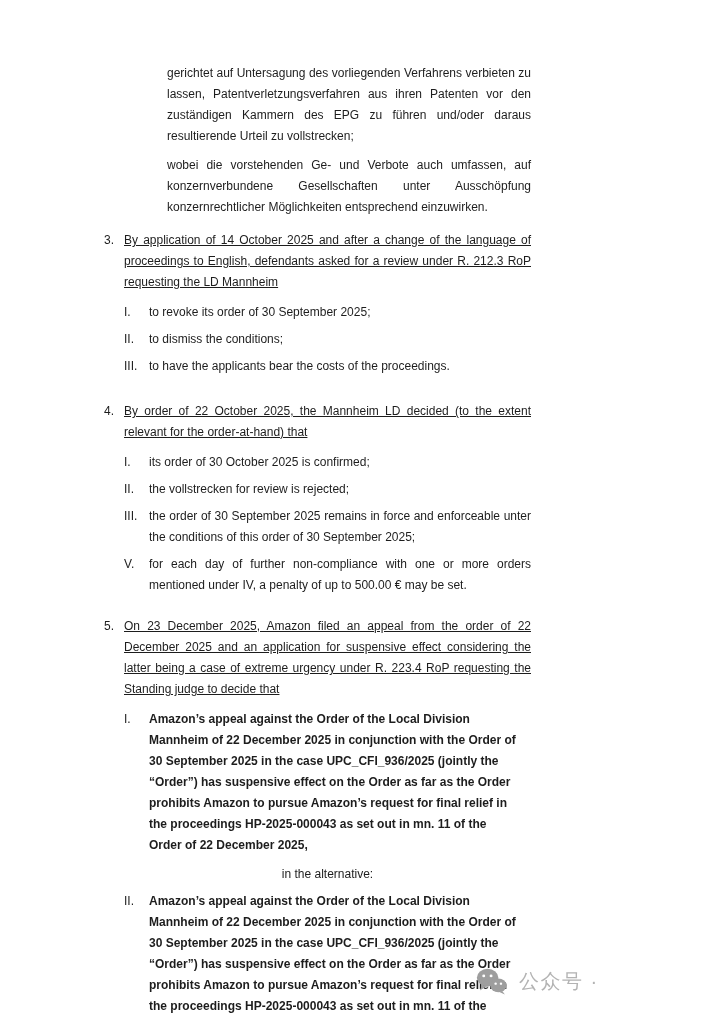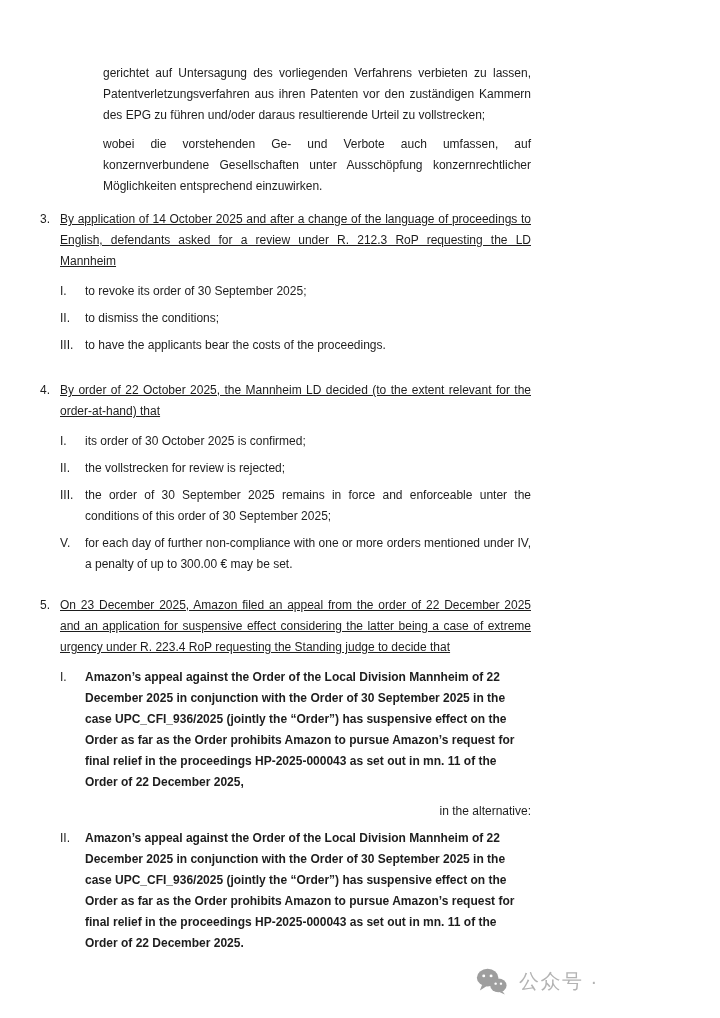--- a/index.html
+++ b/index.html
@@ -1,41 +1,41 @@
 <!DOCTYPE html>
 <html><head>
 <meta charset="utf-8">
 <style>
   html,body{margin:0;padding:0;background:#ffffff;}
   .page{
     position:relative;
     width:596px;height:1018px;
     box-sizing:border-box;
-    padding:63px 65px 0 40px;
+    padding:63px 65px 0 104px;
     background:#ffffff;
     font-family:"Liberation Sans",sans-serif;
     font-size:12px;
     line-height:21px;
     color:#1d1d1d;
     overflow:hidden;
   }
   .g-para{margin:0 0 8px 63px;text-align:justify;}
   .g-para:last-of-type{margin-bottom:12px;}
   .item{display:flex;}
   .mt8{margin-top:8px;}
   .mt18{margin-top:18px;}
   .mt14{margin-top:14px;}
   .item-num{flex:0 0 20px;}
   .item-body{flex:1;min-width:0;}
   .intro{margin:0 0 9px 0;text-align:justify;text-decoration:underline;}
   .sub{display:flex;margin-bottom:6px;}
   .sub-num{flex:0 0 25px;}
   .sub-text{flex:1;text-align:justify;}
   .sub-text.left{text-align:left;padding-right:12px;font-weight:bold;}
-  .alt-note{margin:8px 0 6px 0;text-align:right;}
+  .alt-note{margin:8px 0 6px 0;text-align:center;}
   .page-number{
     position:absolute;left:643px;top:964px;
     font-size:13.5px;color:#101010;z-index:2;
   }
   .watermark{
     position:absolute;left:476px;top:968px;
     display:flex;align-items:center;gap:12px;
     color:#b3b3b3;z-index:1;
   }
   .wm-icon{width:31px;height:27px;flex:none;}
@@ -85,21 +85,21 @@
       <div class="sub">
         <div class="sub-num">II.</div>
         <div class="sub-text">the vollstrecken for review is rejected;</div>
       </div>
       <div class="sub">
         <div class="sub-num">III.</div>
         <div class="sub-text">the order of 30 September 2025 remains in force and enforceable unter the conditions of this order of 30 September 2025;</div>
       </div>
       <div class="sub">
         <div class="sub-num">V.</div>
-        <div class="sub-text">for each day of further non-compliance with one or more orders mentioned under IV, a penalty of up to 300.00 € may be set.</div>
+        <div class="sub-text">for each day of further non-compliance with one or more orders mentioned under IV, a penalty of up to 500.00 € may be set.</div>
       </div>
     </div>
   </div>
 
   <div class="item mt14">
     <div class="item-num">5.</div>
     <div class="item-body">
       <p class="intro">On 23 December 2025, Amazon filed an appeal from the order of 22 December 2025 and an application for suspensive effect considering the latter being a case of extreme urgency under R. 223.4 RoP requesting the Standing judge to decide that</p>
       <div class="sub">
         <div class="sub-num">I.</div>

